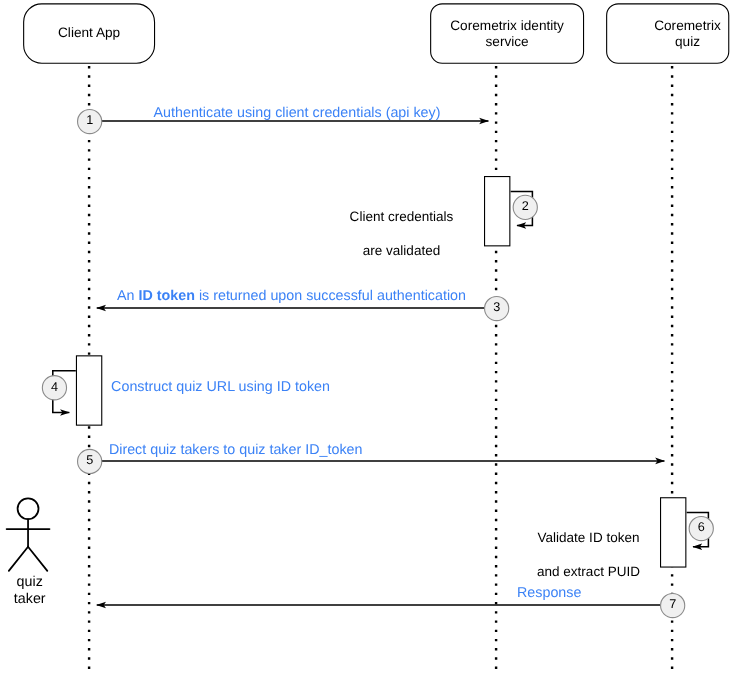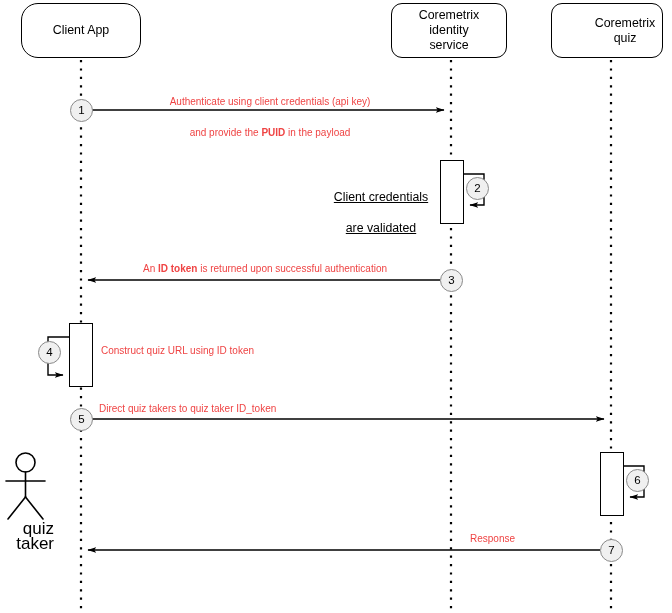--- a/index.html
+++ b/index.html
@@ -57,42 +57,42 @@
     background: #f0f0f0;
     display: flex;
     align-items: center;
     justify-content: center;
     font-size: 11.5px;
     color: #000000;
     line-height: 1;
   }
   .msg-label {
     position: absolute;
-    font-size: 10px;
+    font-size: 13px;
     line-height: 15.5px;
-    color: #ef4444;
+    color: #3b82f6;
     white-space: pre-line;
   }
   .msg-label.center { text-align: center; }
   .msg-label.left   { text-align: left; }
   .msg-label.right  { text-align: left; }
   .note-label {
     position: absolute;
     font-size: 12.3px;
     line-height: 15.5px;
     color: #000000;
     text-align: center;
     white-space: pre-line;
   }
   .actor-label {
     position: absolute;
-    font-size: 17px;
+    font-size: 13px;
     line-height: 15px;
     color: #000000;
-    text-align: right;
+    text-align: center;
   }
   .bold { font-weight: bold; }
 </style>
 </head>
 <body>
 
 <div id="diagram-root">
 
   <svg id="diagram-svg" viewBox="0 0 672 613" xmlns="http://www.w3.org/2000/svg">
     <defs>
@@ -145,51 +145,54 @@
       <line x1="6" y1="481" x2="45" y2="481"></line>
       <line x1="25.5" y1="497" x2="8" y2="519"></line>
       <line x1="25.5" y1="497" x2="43" y2="519"></line>
     </g>
   </svg>
 
   <div class="lifeline-box" style="left:21px; top:3px; width:120px; height:55px;border-radius:17px;">
     <span>Client App</span>
   </div>
 
-  <div class="lifeline-box" style="left:391px; top:3px; width:116px; height:55px;">
+  <div class="lifeline-box" style="left:391px; top:3px; width:140px; height:55px;">
     <span style="white-space:pre-line;">Coremetrix identity
 service</span>
   </div>
 
   <div class="lifeline-box" style="left:551px; top:3px; width:112px; height:55px;padding-left:42px;">
     <span>Coremetrix quiz</span>
   </div>
 
   <div class="activation-box" style="left:440px; top:160px; width:24px; height:64px;"></div>
 
   <div class="activation-box" style="left:69px; top:323px; width:24px; height:64px;"></div>
 
   <div class="activation-box" style="left:600px; top:452px; width:24px; height:64px;"></div>
 
   <div class="msg-label center" style="left:110px; top:78px; width:320px;">
     <div>Authenticate using client credentials (api key)</div>
-    <div><span>and provide the </span><span class="bold">PUID</span><span> in the payload</span></div>
-  </div>
-
-  <div class="note-label" style="left:326px; top:174px; width:110px;text-decoration:underline;">
+  </div>
+
+  <div class="note-label" style="left:310px; top:174px; width:110px;">
     <div>Client credentials</div>
     <div>are validated</div>
   </div>
 
   <div class="msg-label left" style="left:101px; top:343px; width:240px;">Construct quiz URL using ID token</div>
 
   <div class="msg-label center" style="left:100px; top:261px; width:330px;"><span>An </span><span class="bold">ID token</span><span> is returned upon successful authentication</span></div>
 
   <div class="msg-label left" style="left:99px; top:401px; width:330px;">Direct quiz takers to quiz taker ID_token</div>
 
+  <div class="note-label" style="left:478px; top:466px; width:114px;">
+    <div>Validate ID token</div>
+    <div>and extract PUID</div>
+  </div>
 
   <div class="msg-label right" style="left:470px; top:531px; width:126px;">Response</div>
 
   <div class="step-circle" style="left:70px; top:99px;">1</div>
 
   <div class="step-circle" style="left:466px; top:177px;">2</div>
 
   <div class="step-circle" style="left:440px; top:269px;">3</div>
 
   <div class="step-circle" style="left:38px; top:341px;">4</div>

